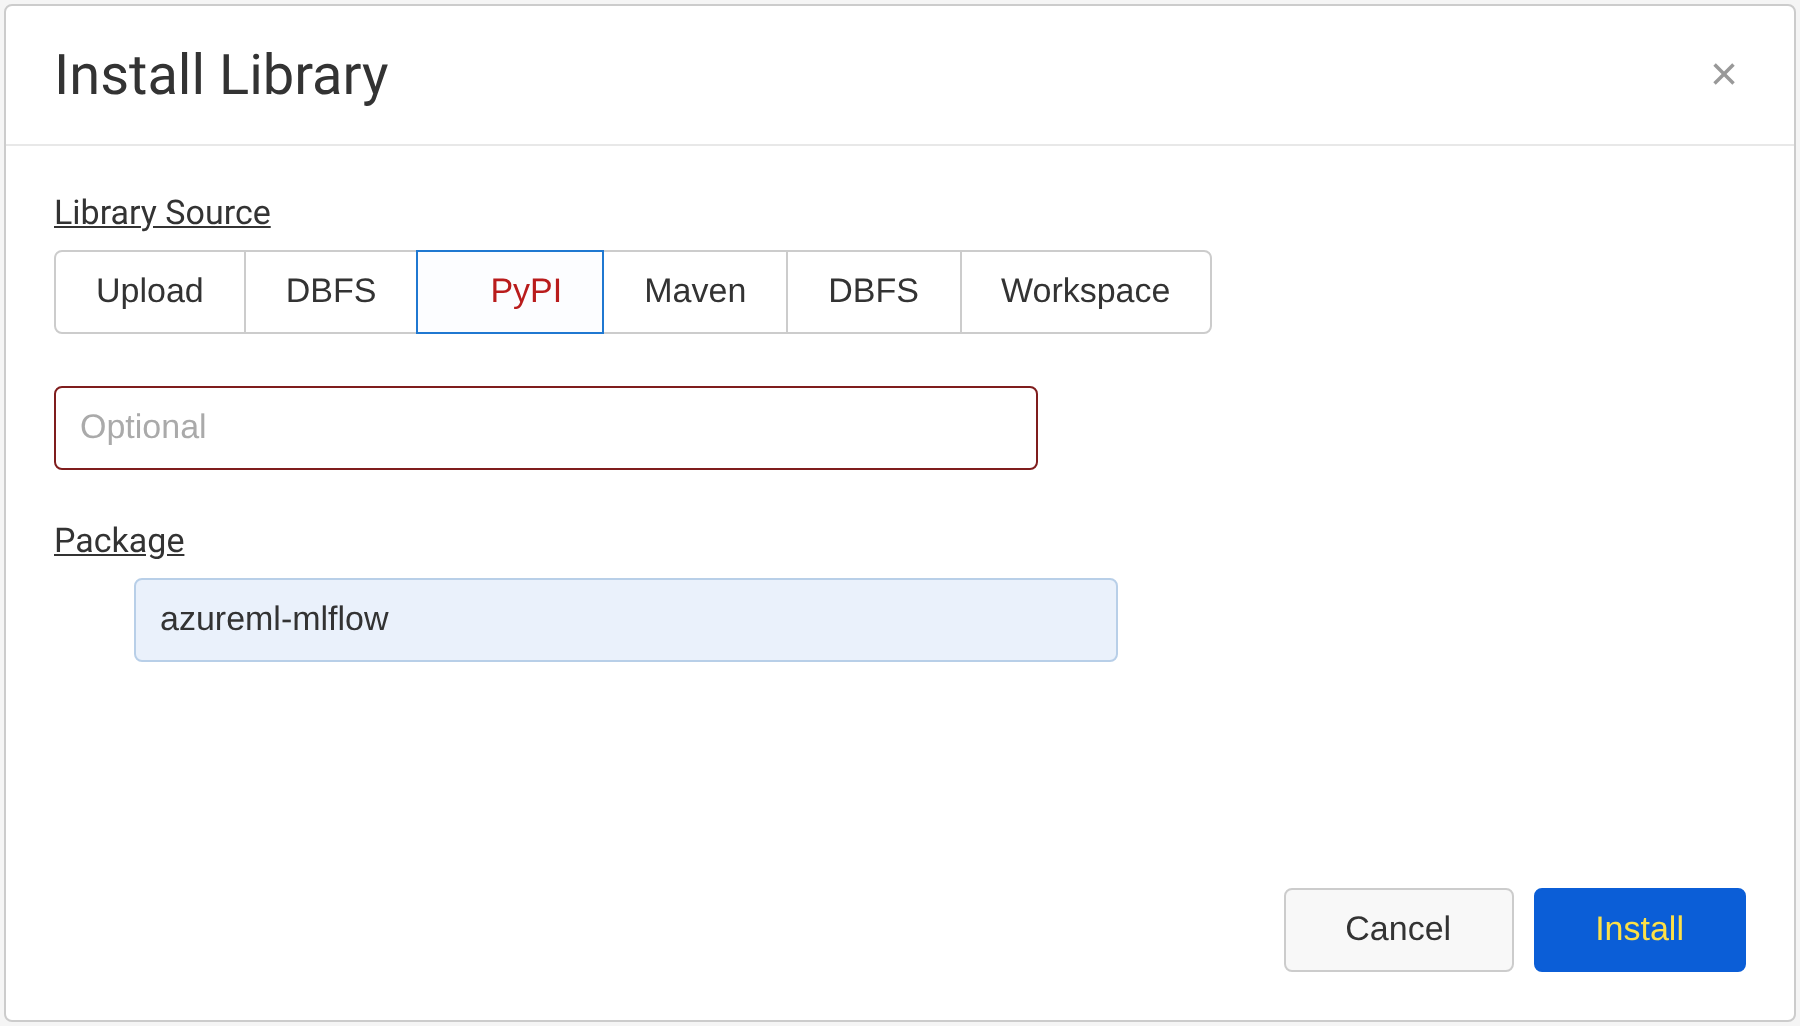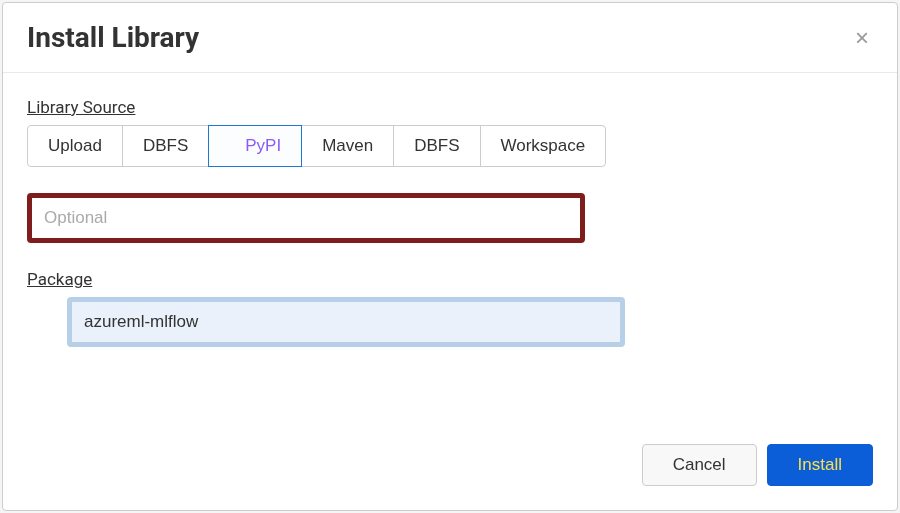--- a/index.html
+++ b/index.html
@@ -25,21 +25,21 @@
     }
     .dialog-header {
       display: flex;
       justify-content: space-between;
       align-items: center;
       padding: 18px 24px 18px 24px;
       border-bottom: 1px solid #e8e8e8;
     }
     .dialog-title {
       font-size: 28px;
-      font-weight: 700;
+      font-weight: 400;
       color: #333;
     }
     .close-btn {
       font-size: 24px;
       color: #999;
       cursor: pointer;
       background: none;
       border: none;
       line-height: 1;
       padding: 0 4px;
@@ -89,31 +89,31 @@
       margin-left: 0;
       border-top-left-radius: 4px;
       border-bottom-left-radius: 4px;
     }
     .source-btn:last-child {
       border-top-right-radius: 4px;
       border-bottom-right-radius: 4px;
     }
     .source-btn.selected {
       border-color: #1f78d1;
-      color: #8b5cf6;
+      color: #b91c1c;
       z-index: 1;
       position: relative;
       background: #fcfdff;
       padding-left: 36px;
     }
     .text-input {
-      width: 558px;
+      width: 492px;
       padding: 10px 12px;
       font-size: 17px;
-      border: 5px solid #7f1d1d;
+      border: 1px solid #7f1d1d;
       border-radius: 4px;
       color: #333;
     }
     .text-input::placeholder {
       color: #aaa;
     }
     .text-input.filled {
       background: #eaf1fb;
       border-color: #b8cfe8;
       margin-left: 40px;

